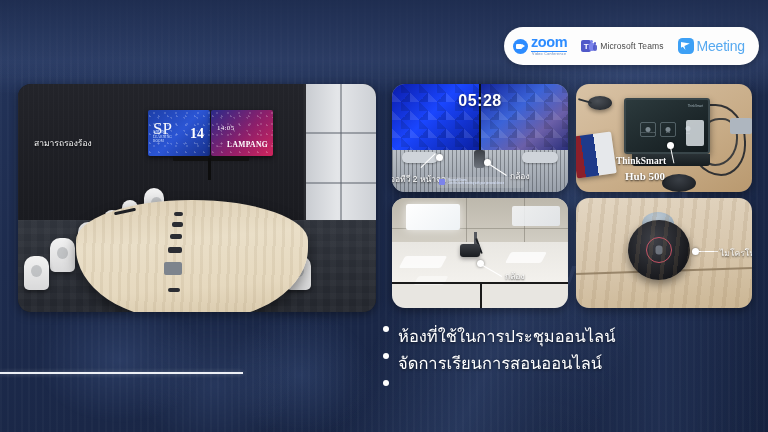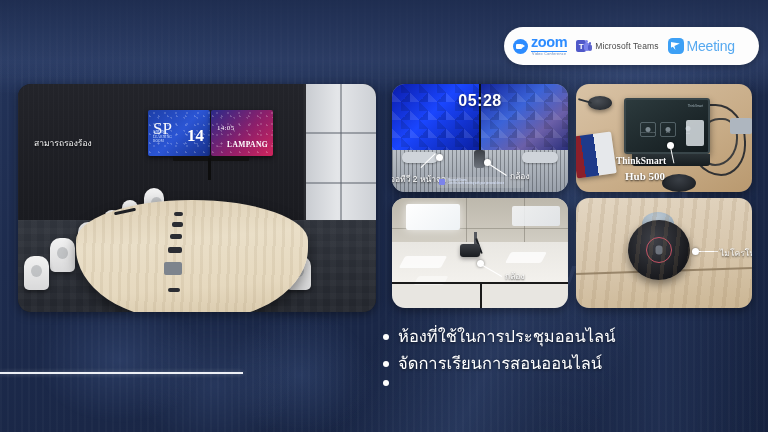--- a/index.html
+++ b/index.html
@@ -56,21 +56,21 @@
     font-family:"Liberation Serif", serif;
     font-size:33px; color:#ffffff; letter-spacing:.6px;
     text-shadow:0 1px 3px rgba(0,0,0,.45);
   }
 
   
   .logo-pill {
     position:absolute; left:504px; top:27px;
     width:255px; height:38px;
     background:#fdfdfd; border-radius:19px;
-    display:flex; align-items:center; gap:9px;
+    display:flex; align-items:center; gap:14px;
     padding:0 9px;
     box-shadow:0 2px 6px rgba(0,0,0,.25);
   }
   .logo { display:flex; align-items:center; gap:3px; }
 
   .zoom-mark {
     width:15px; height:15px; border-radius:50%;
     background:#2d8cff; position:relative; flex:none;
   }
   .zoom-mark::before{
@@ -173,21 +173,21 @@
   .tv2{ left:193px; width:62px;
         background:linear-gradient(135deg,#2a2a8a,#8e1f6a 55%,#d0245c);}
   .tv .dots{ position:absolute; inset:0;
       background:radial-gradient(circle at 20% 70%, rgba(255,255,255,.22) 0 1px, transparent 1px),
                  radial-gradient(circle at 55% 30%, rgba(255,255,255,.16) 0 1px, transparent 1px),
                  radial-gradient(circle at 80% 60%, rgba(255,255,255,.18) 0 1px, transparent 1px);
       background-size:9px 9px,11px 11px,13px 13px; }
   .tv .mono{ position:absolute; font-family:"Liberation Serif",serif; color:#fff;}
   .tv1 .sig{ left:5px; top:9px; font-size:17px; opacity:.95;}
   .tv1 .lbl{ left:5px; top:20px; font-size:3.4px; line-height:4.6px; letter-spacing:.2px; color:#cfe0ff;}
-  .tv1 .big{ right:6px; top:16px; font-size:17px; font-weight:700;}
+  .tv1 .big{ right:6px; top:16px; font-size:14px; font-weight:700;}
   .tv2 .time{ left:6px; top:14px; font-size:7px; letter-spacing:.3px;}
   .tv2 .city{ right:5px; bottom:7px; font-size:7.5px; font-weight:700; letter-spacing:.4px;}
   .tv2 .tiny{ left:6px; bottom:7px; font-size:3px; color:#ffd4e4; opacity:.8;}
   .tv-stand{ position:absolute; top:72px; left:155px; width:76px; height:5px;
              background:#111; border-radius:1px;}
   .tv-pole{ position:absolute; top:74px; left:190px; width:3px; height:22px; background:#0d0d0d;}
 
   .table{
     position:absolute; left:58px; top:116px; width:232px; height:120px;
     background:linear-gradient(175deg,#ded0b6 0%,#eadfc8 35%,#e6d9bf 70%,#d6c6a8 100%);
@@ -322,21 +322,21 @@
     background:radial-gradient(ellipse at 42% 32%,#3e4047,#17181c 72%); border-radius:50%;
     box-shadow:0 4px 9px rgba(0,0,0,.45);}
   .mic-ring{ position:absolute; left:50%; top:50%; transform:translate(-50%,-50%);
     width:26px;height:26px;border-radius:50%;border:1.4px solid rgba(225,90,110,.85);}
   .mic-ring::after{ content:""; position:absolute; left:50%; top:50%;
     transform:translate(-50%,-50%); width:7px;height:9px;border-radius:3px;
     background:rgba(160,170,182,.55);}
 
   
   .bullets{ position:absolute; left:383px; top:326px; }
-  .bullet{ display:flex; align-items:center; gap:9px; margin-bottom:6px;}
+  .bullet{ display:flex; gap:9px; margin-bottom:6px;}
   .bullet .bdot{ width:6px;height:6px;border-radius:50%;background:#fff;flex:none;}
   .bullet .btx{ color:#fff; font-size:16.5px; line-height:21px;
     text-shadow:0 1px 3px rgba(0,0,0,.5);}
 
   
   .divider{ position:absolute; left:0; top:372px; width:243px; height:2px;
     background:#eef1f6; box-shadow:0 0 4px rgba(255,255,255,.3);}
 </style>
 </head>
 <body>

